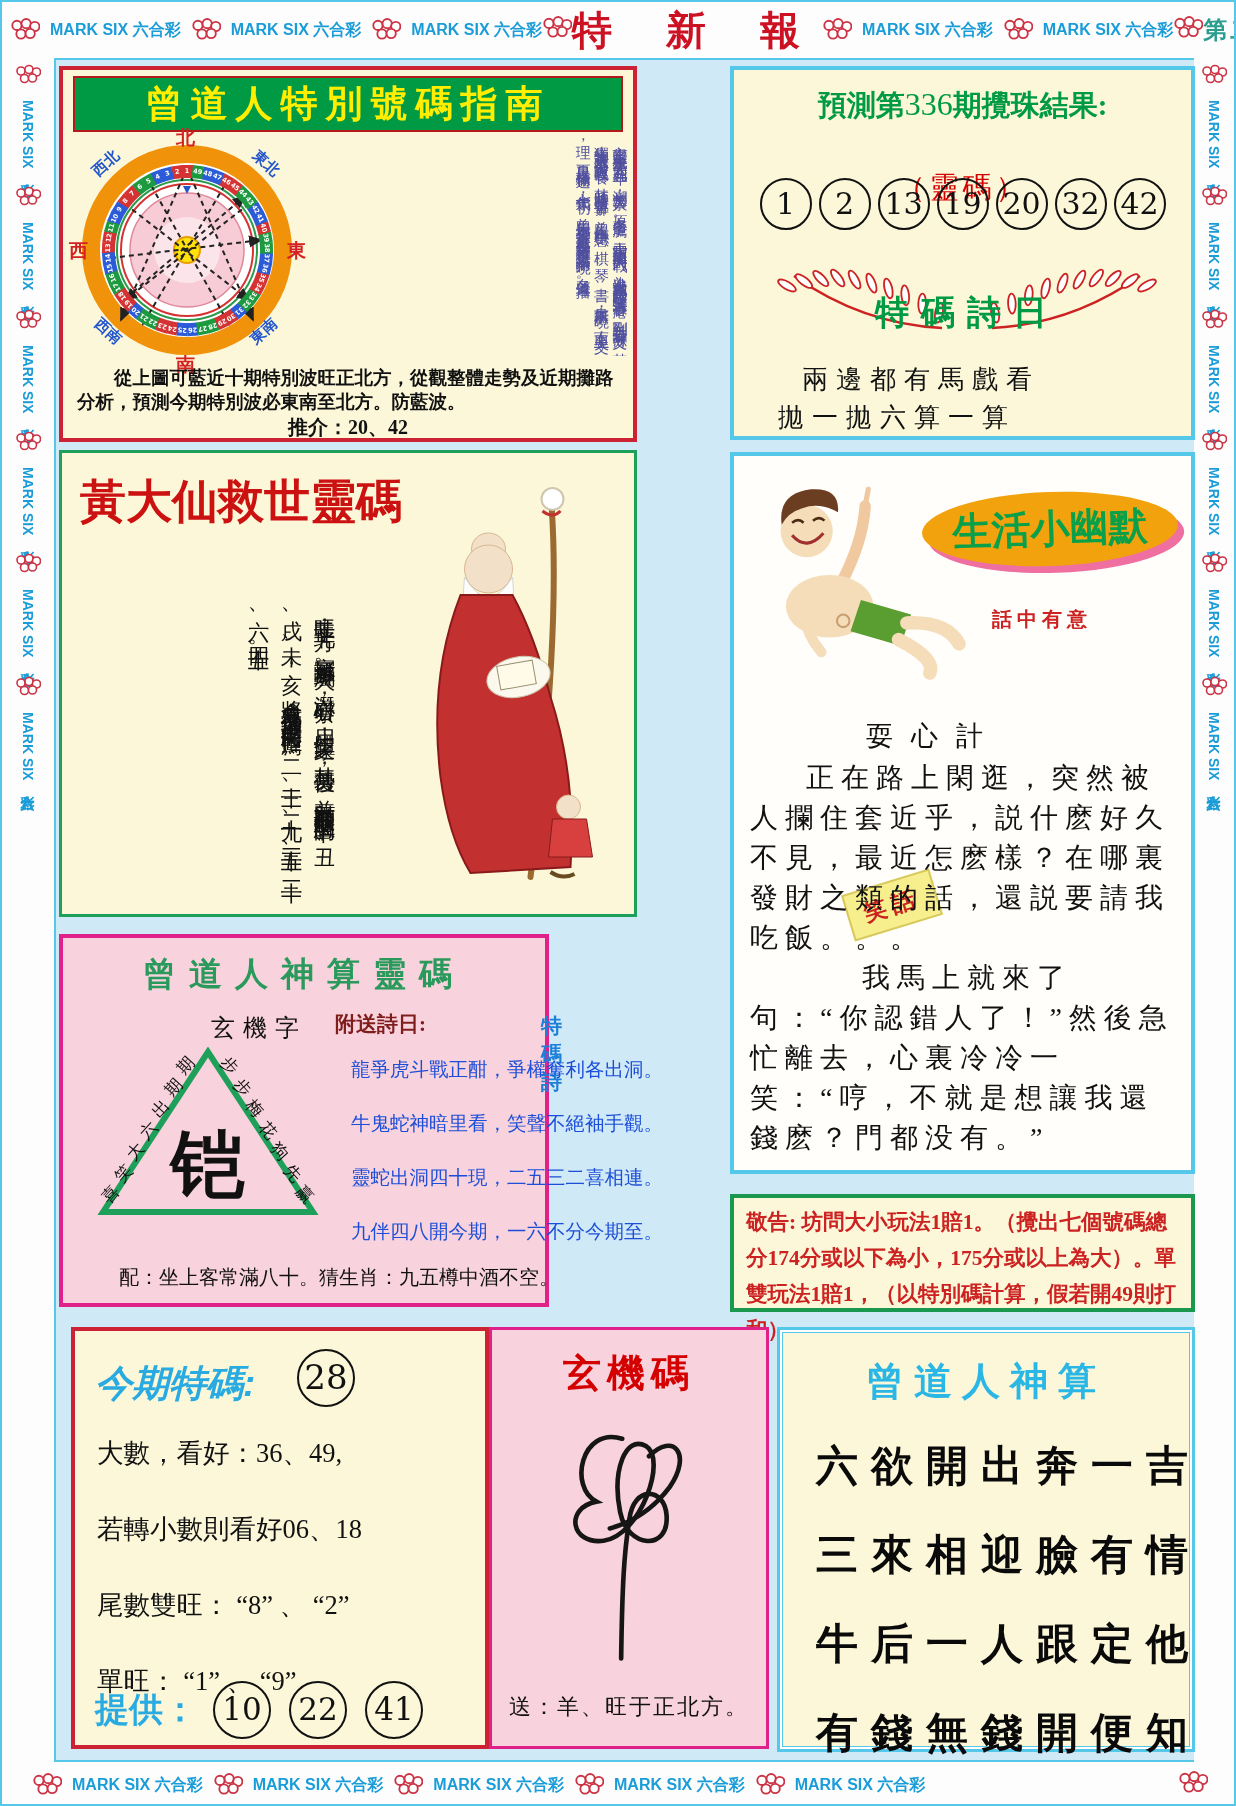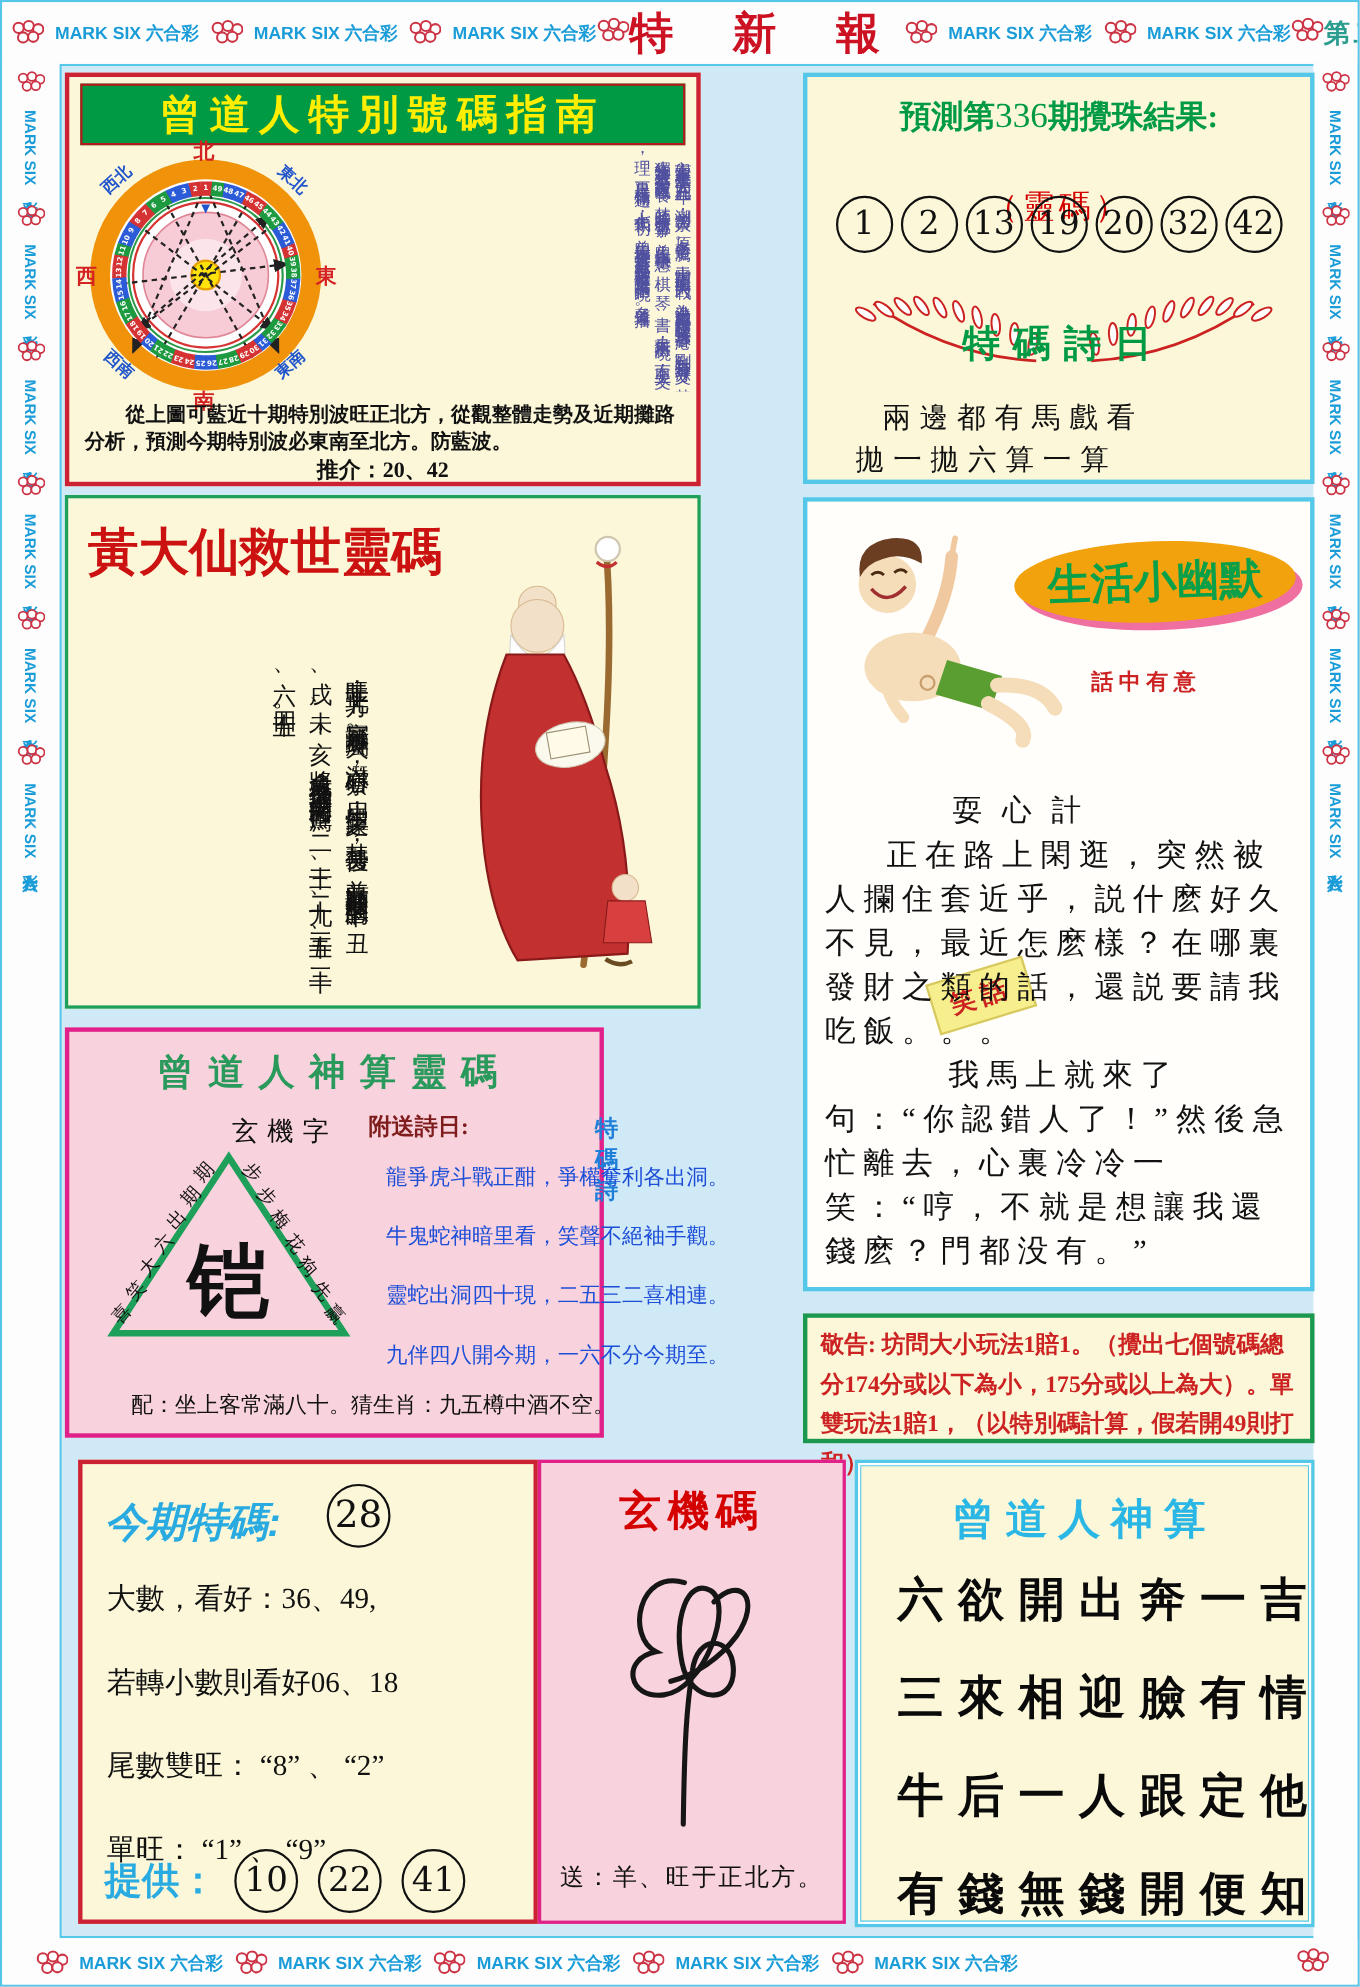--- a/index.html
+++ b/index.html
@@ -113,21 +113,21 @@
   .panel-mystery{left:487px;top:1325px;width:280px;height:422px;border:3px solid var(--magenta,#e0218a);}
   .mys-title{position:absolute;left:0;right:0;top:18px;text-align:center;color:#d40000;font-weight:bold;
         font-size:38px;letter-spacing:6px;}
   .scribble{position:absolute;left:58px;top:92px;}
   .mys-footer{position:absolute;left:0;right:0;top:362px;text-align:center;font-size:22px;color:#111;letter-spacing:2px;}
   
   .panel-shensuan{left:775px;top:1325px;width:418px;height:425px;border:3px solid var(--cyan-border,#55c8ea);
         box-shadow:inset 0 0 0 2px #fff, inset 0 0 0 3px var(--cyan-border,#55c8ea);}
   .shs-title{position:absolute;left:0;right:0;top:26px;text-align:center;color:#2ab7e5;font-size:38px;
         font-weight:bold;letter-spacing:10px;}
-  .shs-lines{position:absolute;left:0;right:0;top:96px;text-align:center;padding-left:36px;}
+  .shs-lines{position:absolute;left:0;right:0;top:108px;text-align:center;padding-left:36px;}
   .calli-line{font-size:42px;font-weight:bold;letter-spacing:13px;color:#0a0a0a;margin-bottom:33px;white-space:nowrap;
         font-family:"DejaVu Serif","Liberation Serif",serif;}
 </style>
 </head>
 <body>
 
 <div class="page">
   <div class="content-bg"></div>
 
   <div class="band band-top">

